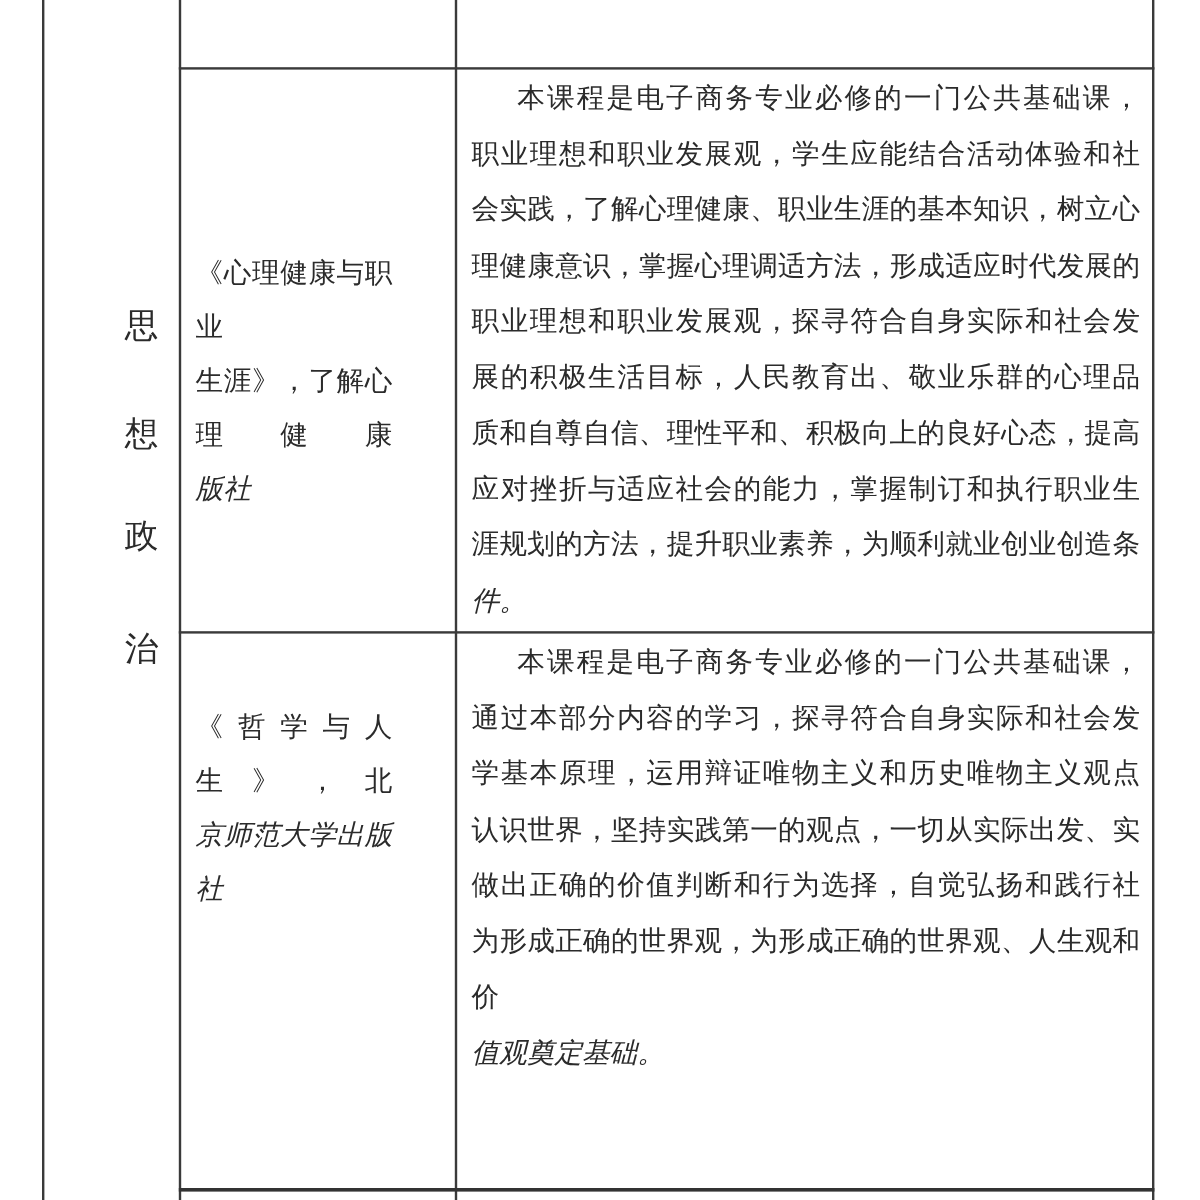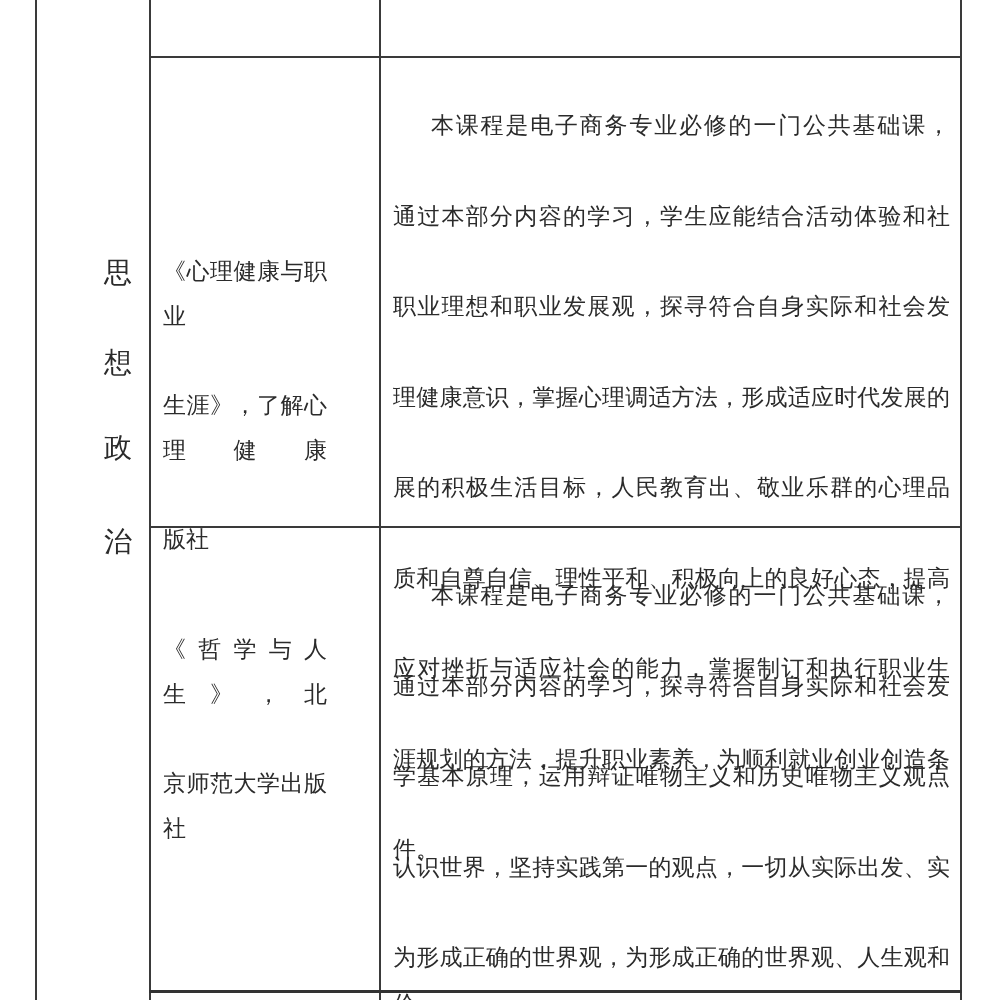--- a/index.html
+++ b/index.html
@@ -52,23 +52,22 @@
   }
   .desc-cell-1 { top:58px;  height:466px; }
   .desc-cell-2 { top:528px; height:460px; }
 
   
   .tline {
     text-align: justify;
     text-align-last: justify;
     letter-spacing: 0;
     white-space: normal;
-    margin-top: 44px;
   }
-  .cell-lines .tline:last-child { text-align-last: left; }
+  .cell-lines .tline:last-child { text-align-last: left; font-style: italic; }
   .indent-first .tline:first-child { padding-left: 38px; }
 </style>
 </head>
 <body>
 
 <div class="page">
 
   <div class="vline vline-left"></div>
   <div class="vline vline-col1"></div>
   <div class="vline vline-col2"></div>
@@ -85,37 +84,39 @@
   </div>
 
   <div class="title-cell title-cell-1 cell-lines">
       <div class="tline">《心理健康与职业</div>
       <div class="tline">生涯》，了解心理健康</div>
       <div class="tline">版社</div>
     </div>
 
   <div class="desc-cell desc-cell-1 cell-lines indent-first">
       <div class="tline">本课程是电子商务专业必修的一门公共基础课，</div>
-      <div class="tline">通过本部分内容的学习，学生应能结合活动体验和社</div>
+      <div class="tline">职业理想和职业发展观，学生应能结合活动体验和社</div>
+      <div class="tline">会实践，了解心理健康、职业生涯的基本知识，树立心</div>
+      <div class="tline">理健康意识，掌握心理调适方法，形成适应时代发展的</div>
       <div class="tline">职业理想和职业发展观，探寻符合自身实际和社会发</div>
-      <div class="tline">理健康意识，掌握心理调适方法，形成适应时代发展的</div>
       <div class="tline">展的积极生活目标，人民教育出、敬业乐群的心理品</div>
       <div class="tline">质和自尊自信、理性平和、积极向上的良好心态，提高</div>
       <div class="tline">应对挫折与适应社会的能力，掌握制订和执行职业生</div>
       <div class="tline">涯规划的方法，提升职业素养，为顺利就业创业创造条</div>
       <div class="tline">件。</div>
     </div>
 
   <div class="title-cell title-cell-2 cell-lines">
       <div class="tline">《哲学与人生》，北</div>
       <div class="tline">京师范大学出版社</div>
     </div>
 
   <div class="desc-cell desc-cell-2 cell-lines indent-first">
       <div class="tline">本课程是电子商务专业必修的一门公共基础课，</div>
       <div class="tline">通过本部分内容的学习，探寻符合自身实际和社会发</div>
       <div class="tline">学基本原理，运用辩证唯物主义和历史唯物主义观点</div>
       <div class="tline">认识世界，坚持实践第一的观点，一切从实际出发、实</div>
+      <div class="tline">做出正确的价值判断和行为选择，自觉弘扬和践行社</div>
       <div class="tline">为形成正确的世界观，为形成正确的世界观、人生观和价</div>
       <div class="tline">值观奠定基础。</div>
     </div>
 
 </div>
 
 </body></html>

